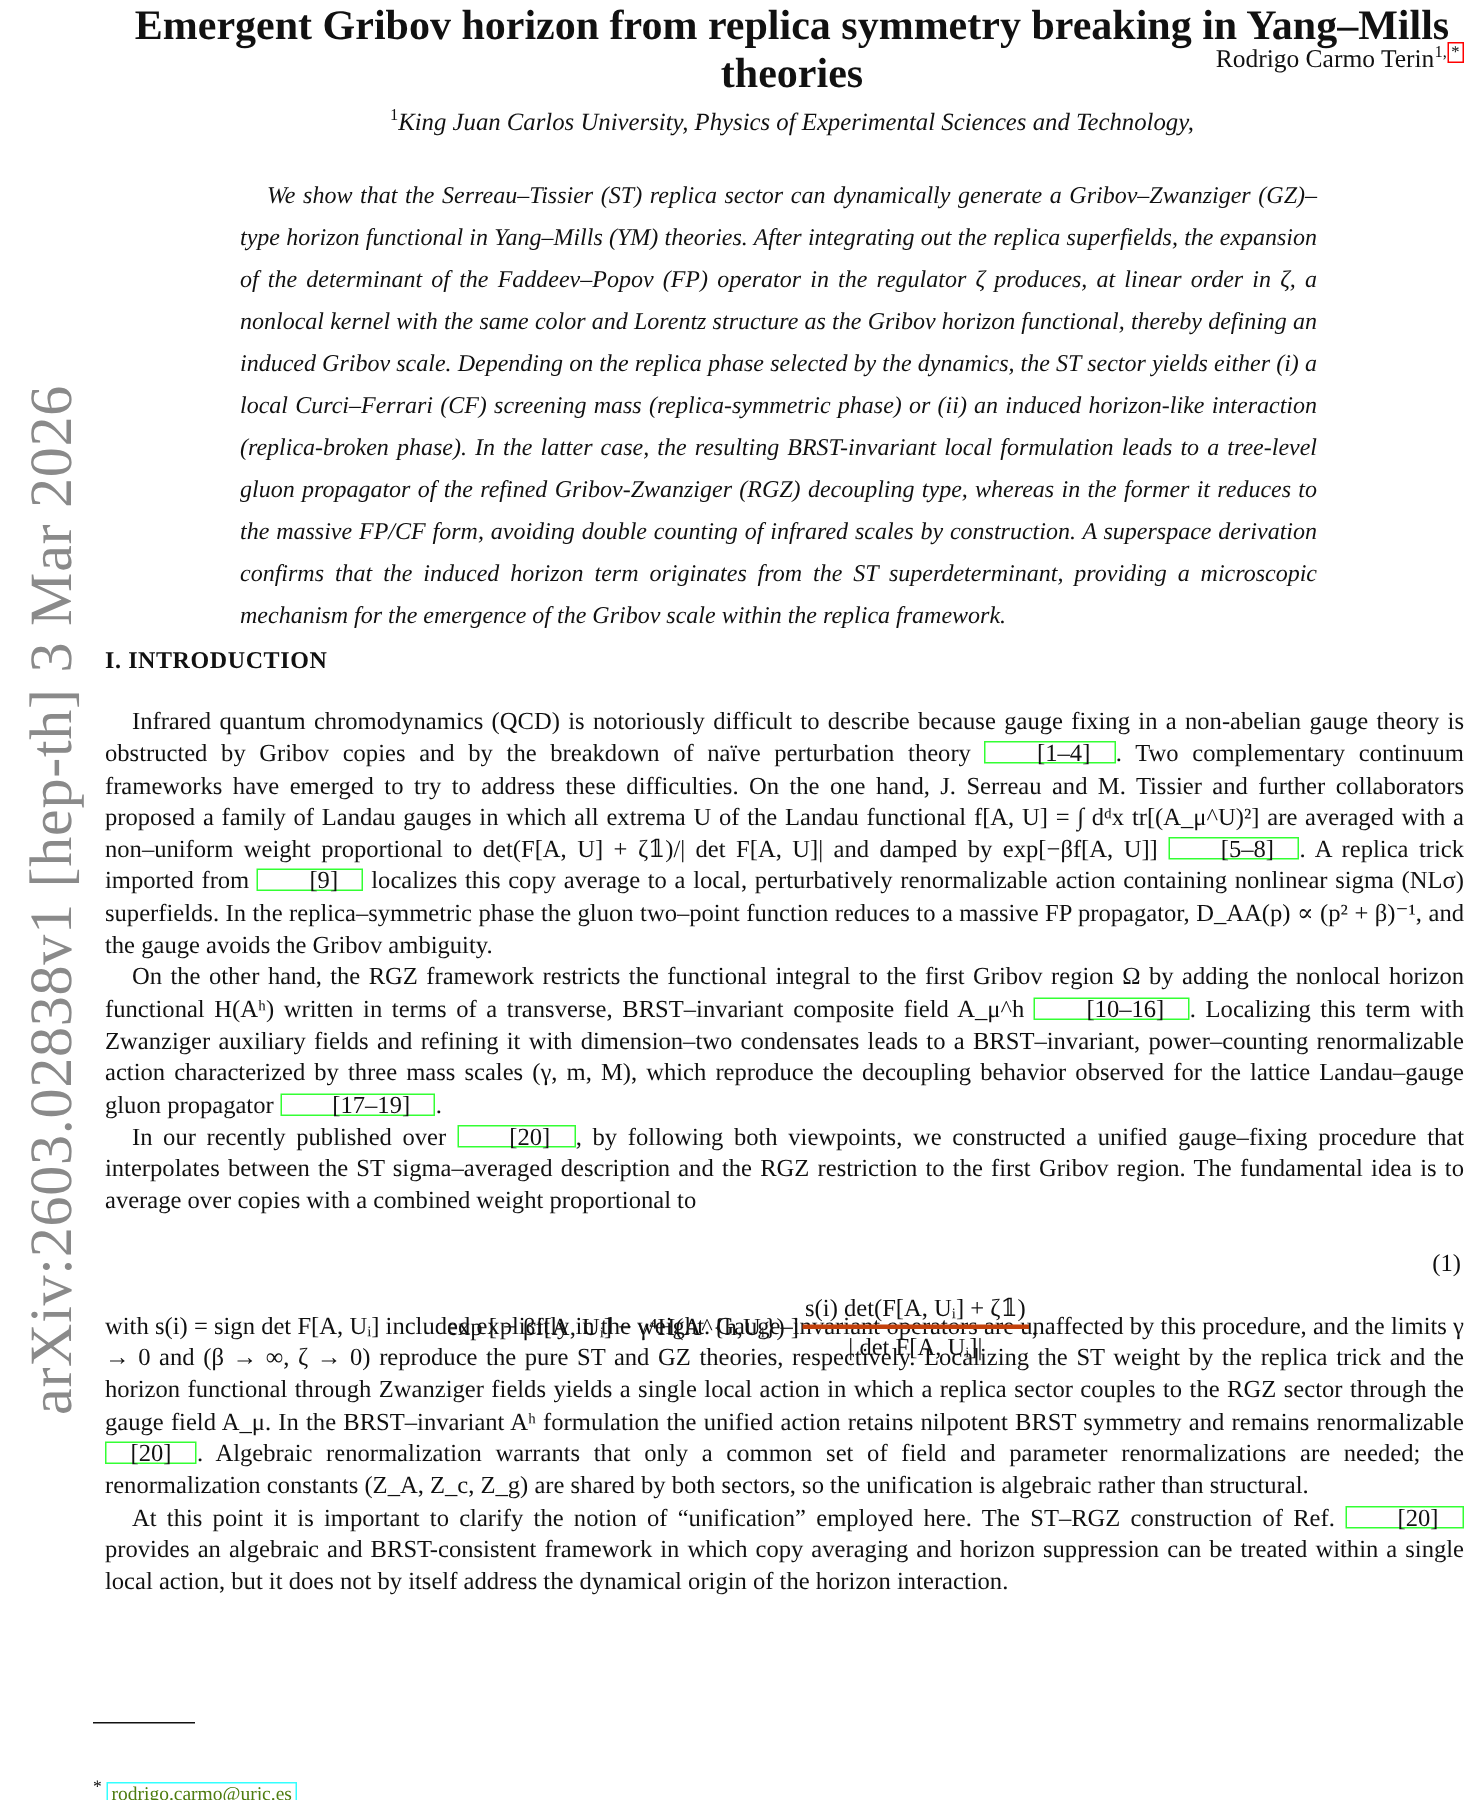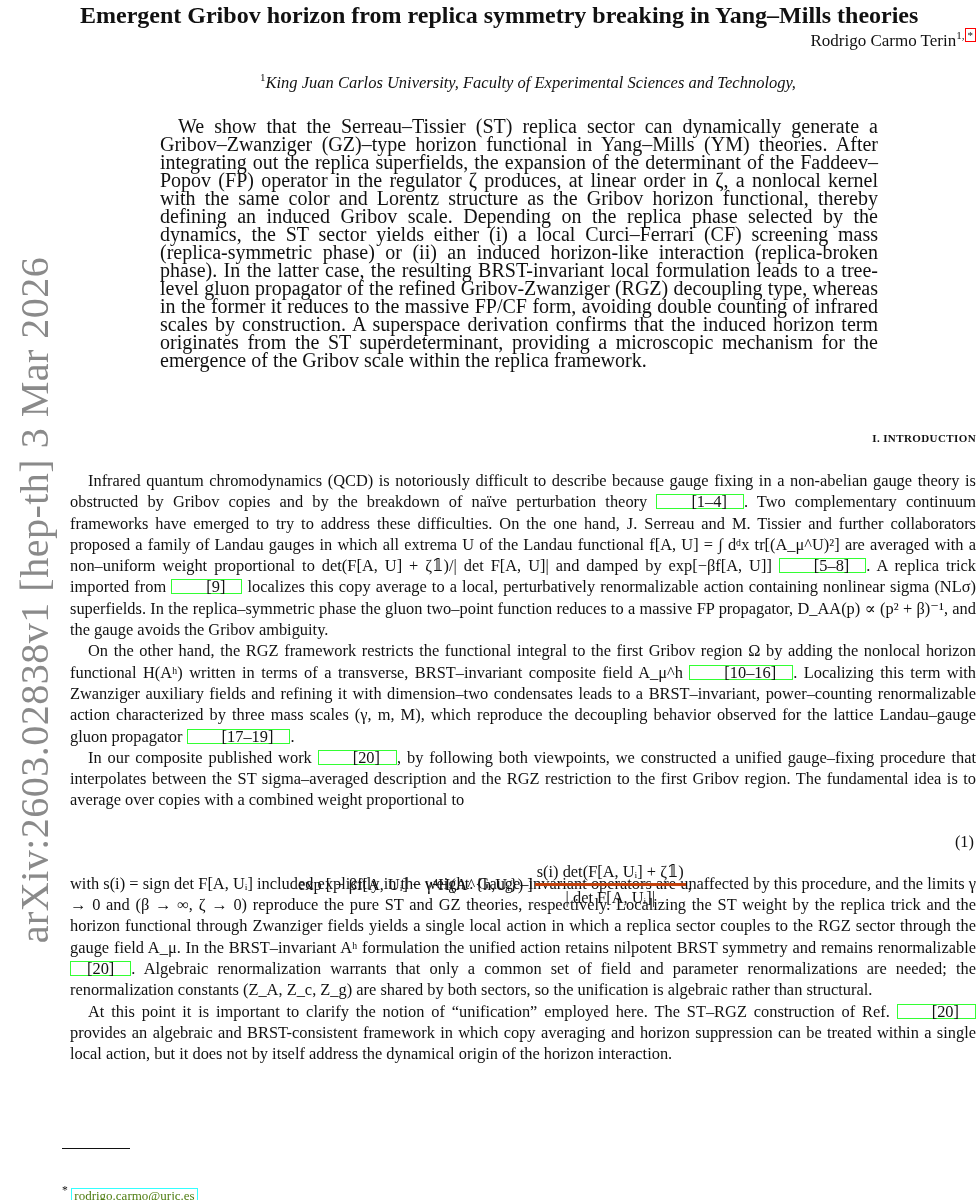--- a/index.html
+++ b/index.html
@@ -10,44 +10,44 @@
   .arxiv-stamp {
     position: absolute; left: 4px; top: 300px; width: 60px; height: 600px;
   }
   .arxiv-stamp span {
     position: absolute; left: 50%; top: 50%;
     transform: translate(-50%, -50%) rotate(-90deg);
     white-space: nowrap; font-size: 40px; color: #8a8a8a;
     font-family: "Liberation Serif", serif; letter-spacing: 0.5px;
   }
   .title {
-    position: absolute; left: 80px; top: 2px; width: 896px; 
-    font-weight: bold; font-size: 24px;
+    position: absolute; left: 80px; top: 2px; width: 896px; text-align: center;
+    font-weight: bold; font-size: 28px;
   }
   .author {
     position: absolute; left: 80px; top: 28px; width: 896px; text-align: right;
     font-size: 17px;
   }
   .author sup { font-size: 11px; }
   .fn-box {
     display: inline-block; border: 1.5px solid #ff0000; padding: 0 2px; line-height: 12px;
     color: #111;
   }
   .affil {
     position: absolute; left: 80px; top: 66px; width: 896px; text-align: center;
     font-style: italic; font-size: 16.5px; line-height: 22px;
   }
   .affil sup { font-style: normal; font-size: 11px; }
   .abstract {
     position: absolute; left: 160px; top: 117px; width: 718px;
-    font-size: 20px; line-height: 18px; text-align: justify; text-indent: 18px;
+    font-size: 16px; line-height: 28px; text-align: justify; text-indent: 18px; font-style: italic;
   }
   .section-head {
-    position: absolute; left: 70px; top: 432px; width: 906px; text-align: right;
-    font-weight: bold; font-size: 11px; letter-spacing: 0.4px;
+    position: absolute; left: 70px; top: 432px; width: 906px; text-align: left;
+    font-weight: bold; font-size: 16px; letter-spacing: 0.4px;
   }
   .body {
     position: absolute; left: 70px; top: 470px; width: 906px;
     font-size: 16.4px; line-height: 21.3px; text-align: justify;
   }
   .body p { margin: 0; text-indent: 18px; }
   .body p.noindent { text-indent: 0; }
   .cite {
     display: inline-block; border: 1.5px solid #33ff33; line-height: 13px; padding: 0 16px;
   }
@@ -80,33 +80,33 @@
   <span>arXiv:2603.02838v1  [hep-th]  3 Mar 2026</span>
 </div>
 
 <div class="title">Emergent Gribov horizon from replica symmetry breaking in Yang–Mills theories</div>
 
 <div class="author">
   <span>Rodrigo Carmo Terin</span><sup>1,</sup><sup><a class="fn-box">*</a></sup>
 </div>
 
 <div class="affil">
-  <div><sup>1</sup><span>King Juan Carlos University, Faculty of Experimental Sciences and Technology,</span></div>
+  <div><sup>1</sup><span>King Juan Carlos University, Physics of Experimental Sciences and Technology,</span></div>
 </div>
 
 <div class="abstract">We show that the Serreau–Tissier (ST) replica sector can dynamically generate a Gribov–Zwanziger (GZ)–type horizon functional in Yang–Mills (YM) theories. After integrating out the replica superfields, the expansion of the determinant of the Faddeev–Popov (FP) operator in the regulator ζ produces, at linear order in ζ, a nonlocal kernel with the same color and Lorentz structure as the Gribov horizon functional, thereby defining an induced Gribov scale. Depending on the replica phase selected by the dynamics, the ST sector yields either (i) a local Curci–Ferrari (CF) screening mass (replica-symmetric phase) or (ii) an induced horizon-like interaction (replica-broken phase). In the latter case, the resulting BRST-invariant local formulation leads to a tree-level gluon propagator of the refined Gribov-Zwanziger (RGZ) decoupling type, whereas in the former it reduces to the massive FP/CF form, avoiding double counting of infrared scales by construction. A superspace derivation confirms that the induced horizon term originates from the ST superdeterminant, providing a microscopic mechanism for the emergence of the Gribov scale within the replica framework.</div>
 
 <div class="section-head">I.   INTRODUCTION</div>
 
 <div class="body">
   <p><span>Infrared quantum chromodynamics (QCD) is notoriously difficult to describe because gauge fixing in a non-abelian gauge theory is obstructed by Gribov copies and by the breakdown of naïve perturbation theory </span><a class="cite">[1–4]</a><span>. Two complementary continuum frameworks have emerged to try to address these difficulties. On the one hand, J. Serreau and M. Tissier and further collaborators proposed a family of Landau gauges in which all extrema U of the Landau functional f[A, U] = ∫ dᵈx tr[(A_μ^U)²] are averaged with a non–uniform weight proportional to det(F[A, U] + ζ𝟙)/| det F[A, U]| and damped by exp[−βf[A, U]] </span><a class="cite">[5–8]</a><span>. A replica trick imported from </span><a class="cite">[9]</a><span> localizes this copy average to a local, perturbatively renormalizable action containing nonlinear sigma (NLσ) superfields. In the replica–symmetric phase the gluon two–point function reduces to a massive FP propagator, D_AA(p) ∝ (p² + β)⁻¹, and the gauge avoids the Gribov ambiguity.</span></p>
 
   <p><span>On the other hand, the RGZ framework restricts the functional integral to the first Gribov region Ω by adding the nonlocal horizon functional H(Aʰ) written in terms of a transverse, BRST–invariant composite field A_μ^h </span><a class="cite">[10–16]</a><span>. Localizing this term with Zwanziger auxiliary fields and refining it with dimension–two condensates leads to a BRST–invariant, power–counting renormalizable action characterized by three mass scales (γ, m, M), which reproduce the decoupling behavior observed for the lattice Landau–gauge gluon propagator </span><a class="cite">[17–19]</a><span>.</span></p>
 
-  <p><span>In our composite published work </span><a class="cite">[20]</a><span>, by following both viewpoints, we constructed a unified gauge–fixing procedure that interpolates between the ST sigma–averaged description and the RGZ restriction to the first Gribov region. The fundamental idea is to average over copies with a combined weight proportional to</span></p>
+  <p><span>In our recently published over </span><a class="cite">[20]</a><span>, by following both viewpoints, we constructed a unified gauge–fixing procedure that interpolates between the ST sigma–averaged description and the RGZ restriction to the first Gribov region. The fundamental idea is to average over copies with a combined weight proportional to</span></p>
 
   <div class="equation">
     <div class="eq-content">
       <span>exp [ − βf[A, Uᵢ] − γ⁴H(A^{h,Uᵢ}) ]</span>
       <span class="frac">
         <span class="num">s(i) det(F[A, Uᵢ] + ζ𝟙)</span>
         <span class="den">| det F[A, Uᵢ]|</span>
       </span>
       <span>,</span>
     </div>

